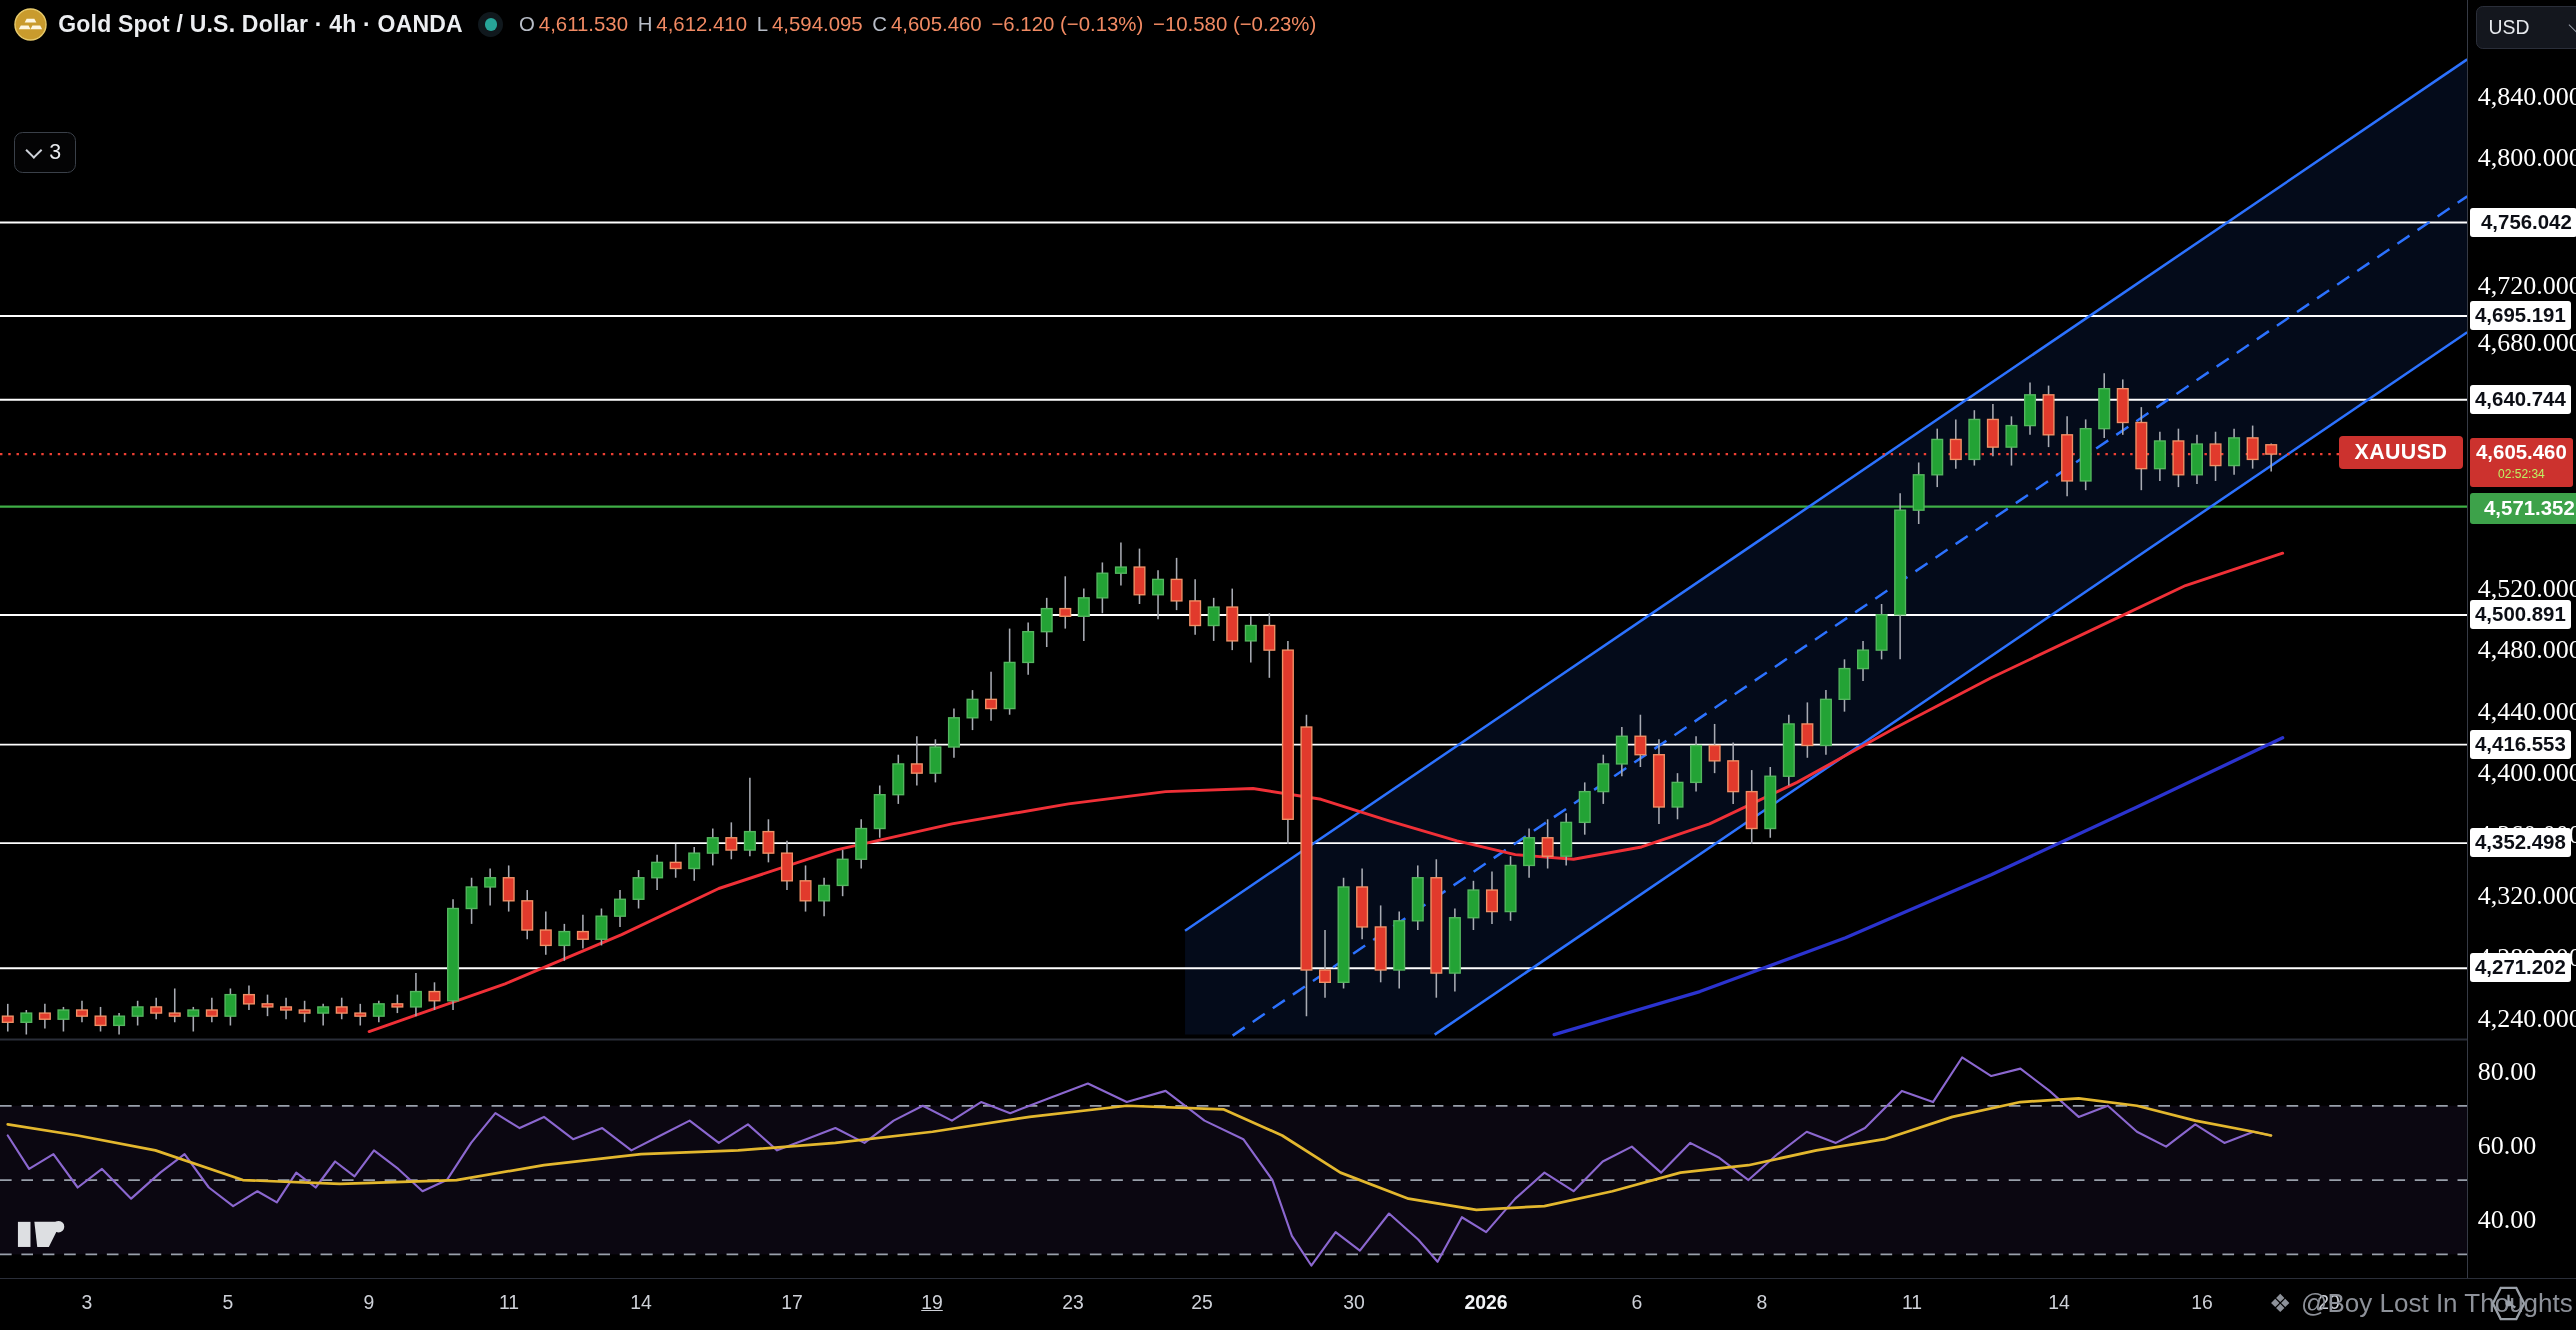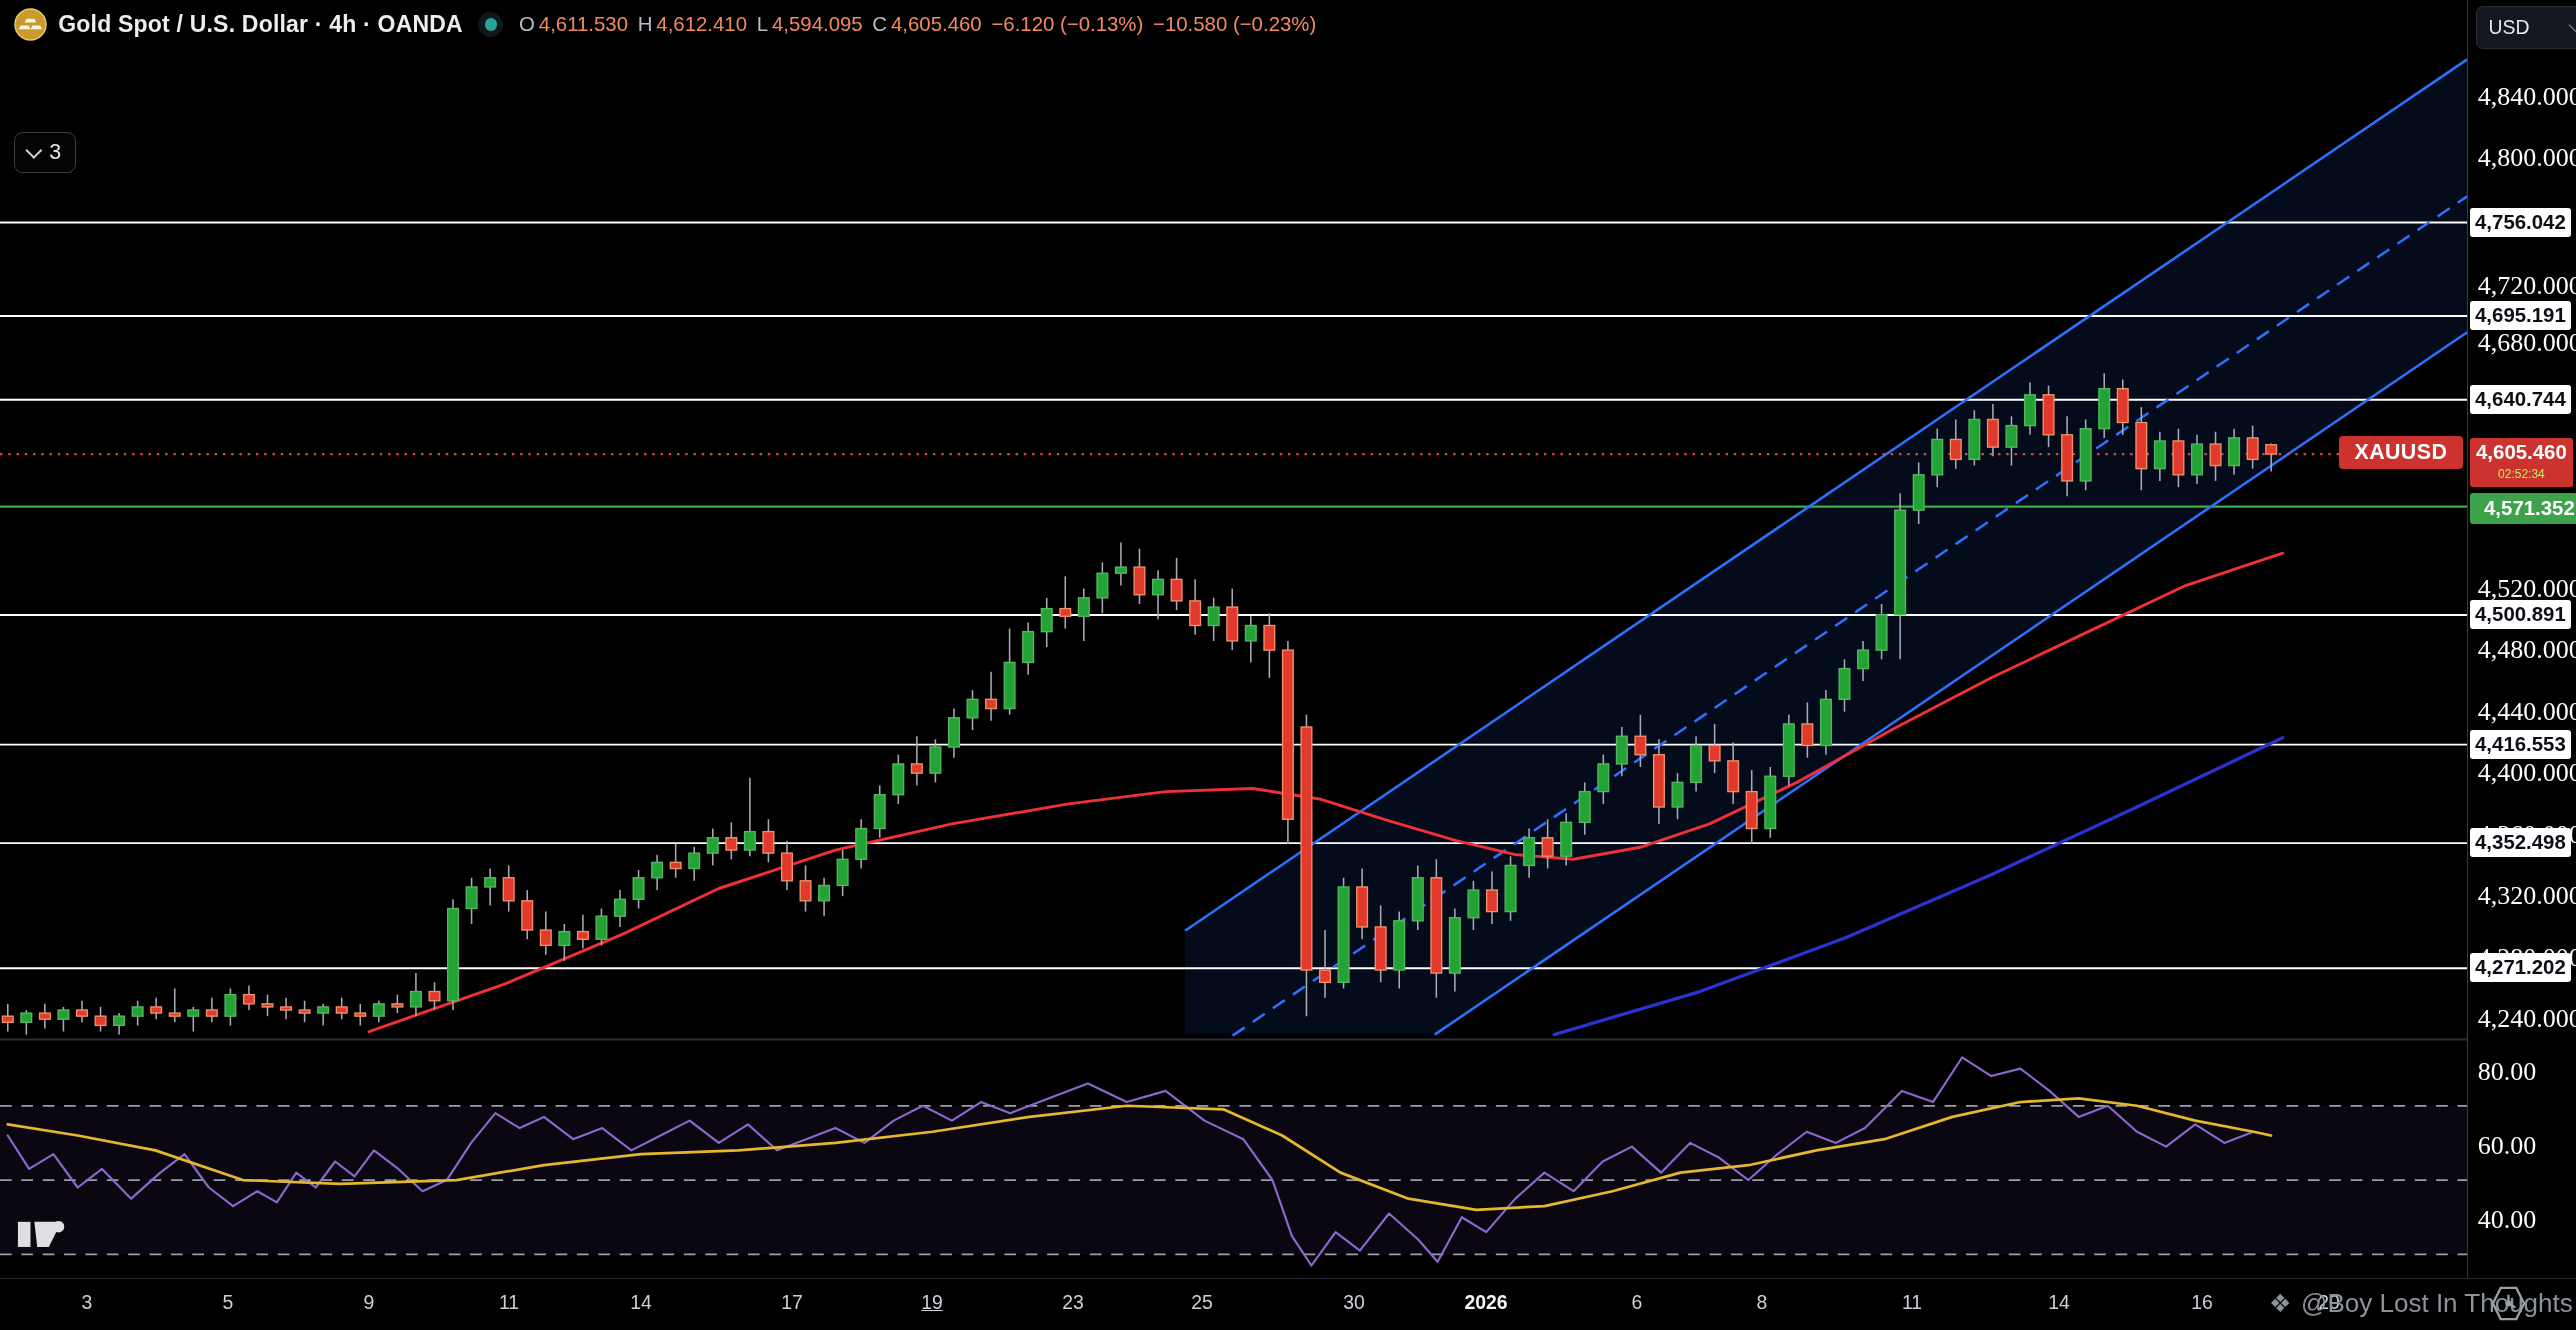--- a/index.html
+++ b/index.html
@@ -392,21 +392,21 @@
       <div class="ptick" style="top: 271px;">4,720.000</div>
       <div class="ptick" style="top: 328px;">4,680.000</div>
       <div class="ptick" style="top: 574px;">4,520.000</div>
       <div class="ptick" style="top: 635px;">4,480.000</div>
       <div class="ptick" style="top: 697px;">4,440.000</div>
       <div class="ptick" style="top: 758px;">4,400.000</div>
       <div class="ptick" style="top: 820px;">4,360.000</div>
       <div class="ptick" style="top: 881px;">4,320.000</div>
       <div class="ptick" style="top: 943px;">4,280.000</div>
       <div class="ptick" style="top: 1004px;">4,240.000</div>
-      <div class="pill" style="top: 208px;">4,756.042</div>
+      <div class="pill" style="top: 208px; padding-left: 6px;">4,756.042</div>
       <div class="pill" style="top: 301px;">4,695.191</div>
       <div class="pill" style="top: 385px;">4,640.744</div>
       <div class="pill" style="top: 600px;">4,500.891</div>
       <div class="pill" style="top: 730px;">4,416.553</div>
       <div class="pill" style="top: 828px;">4,352.498</div>
       <div class="pill" style="top: 953px;">4,271.202</div>
       <div class="ptick" style="top: 1057px;">80.00</div>
       <div class="ptick" style="top: 1131px;">60.00</div>
       <div class="ptick" style="top: 1205px;">40.00</div>
     </div>

